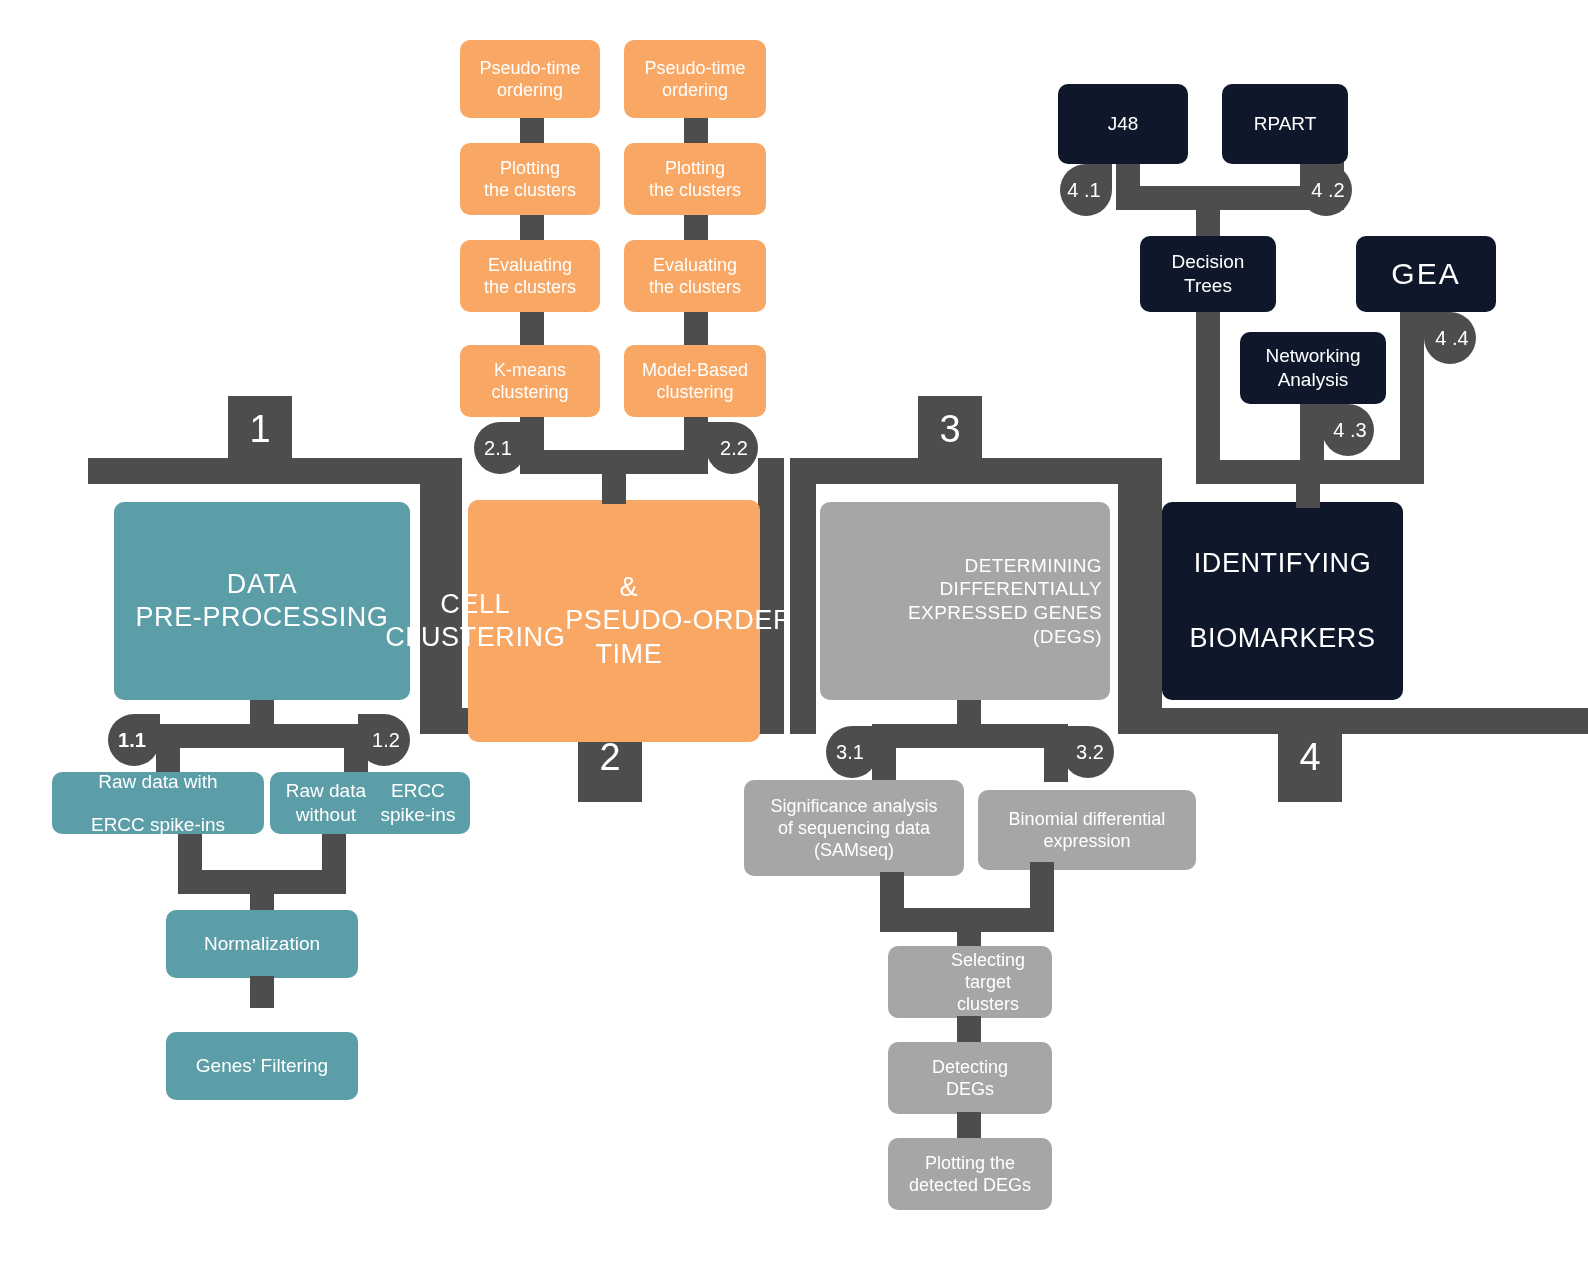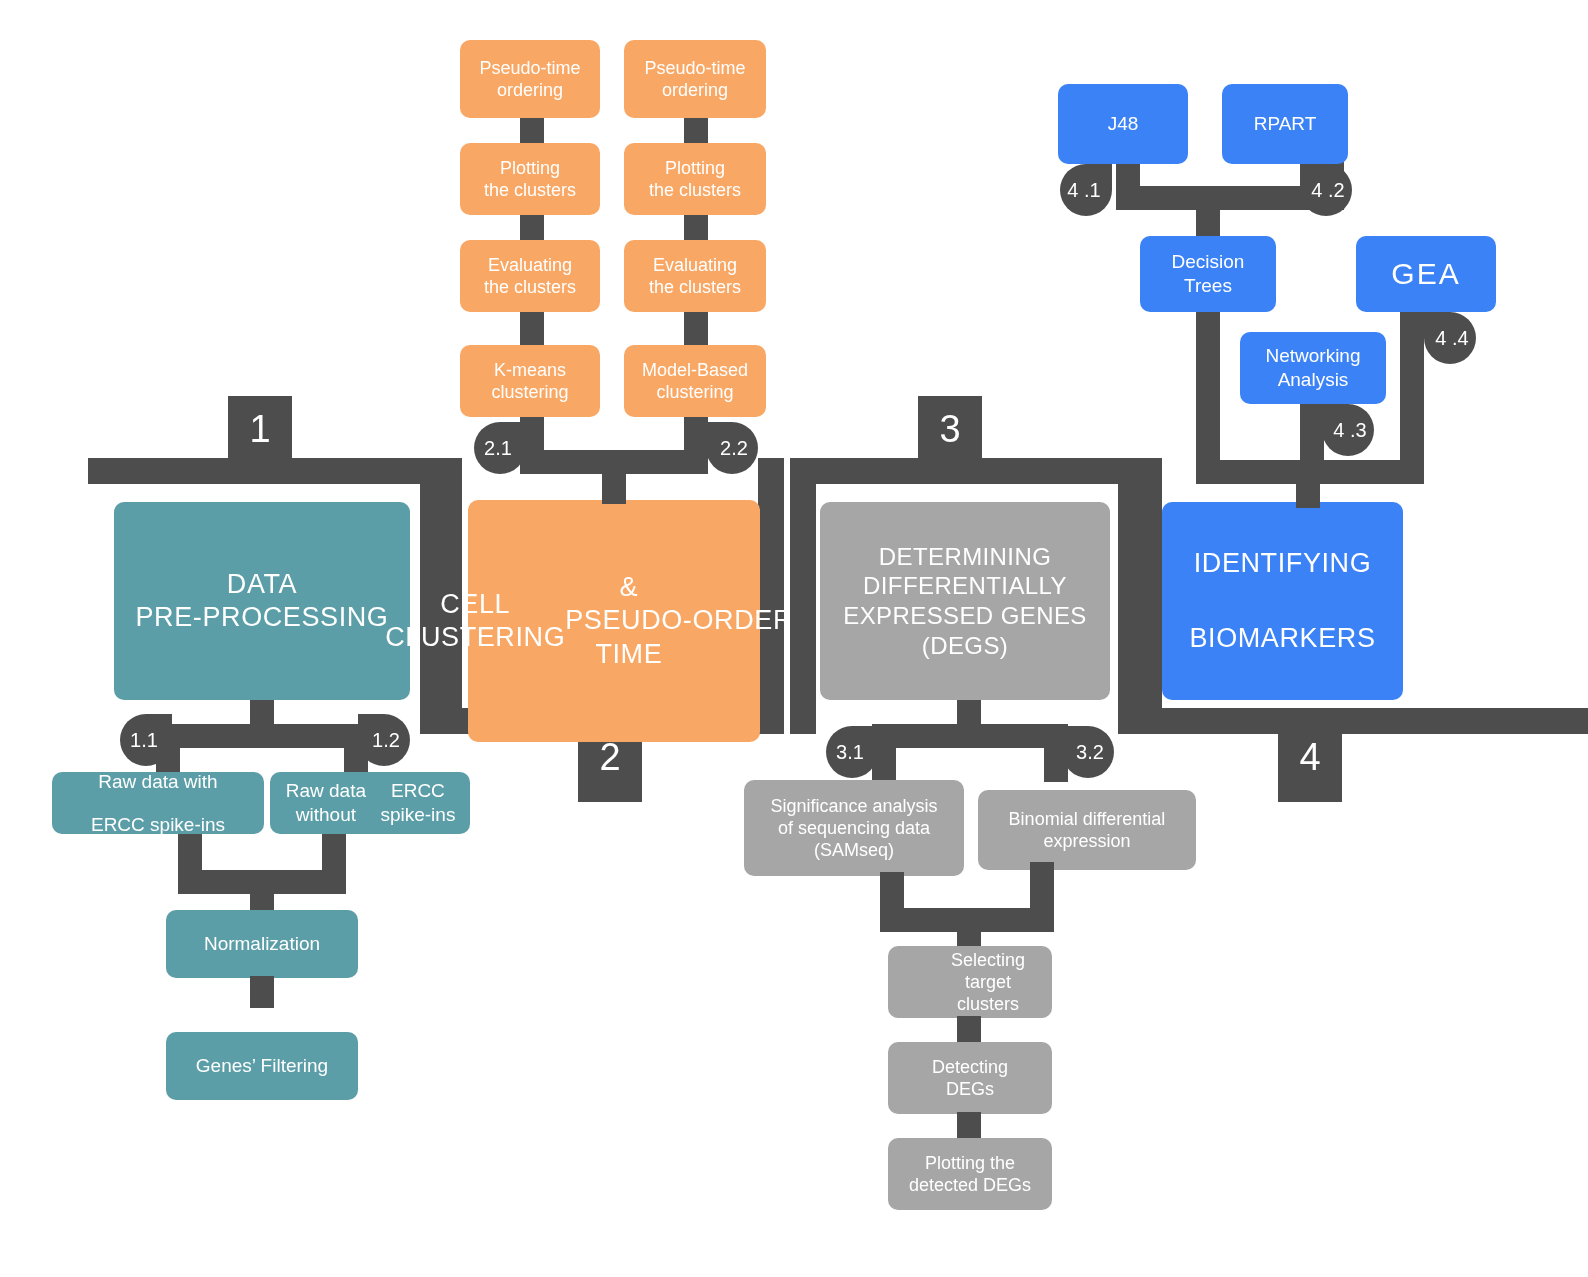--- a/index.html
+++ b/index.html
@@ -11,26 +11,26 @@
 
   
   .node{
     position:absolute;border-radius:10px;color:#ffffff;
     display:flex;align-items:center;justify-content:center;text-align:center;
     box-sizing:border-box;line-height:1.24;padding:4px 8px;
   }
   .teal{background:#5b9ea7;}
   .orange{background:#f9a764;}
   .gray{background:#a6a6a6;}
-  .red{background:#3b82f6;}
+  .red{background:#0f172a;}
 
   .sub{font-size:19px;font-weight:400;}
   .sub-sm{font-size:18px;font-weight:400;}
   .main{font-size:27px;font-weight:400;letter-spacing:.6px;}
-  .main-sm{font-size:24px;font-weight:400;letter-spacing:.4px;}
+  .main-sm{font-size:19px;font-weight:400;letter-spacing:.4px;align-items:flex-end;}
   .big{font-size:30px;font-weight:400;letter-spacing:2px;}
 
   
   .steptab{
     position:absolute;background:#4d4d4d;color:#ffffff;
     display:flex;align-items:center;justify-content:center;
     font-size:38px;font-weight:400;
   }
   .steptab.down{align-items:flex-start;padding-top:4px;}
 
@@ -62,21 +62,21 @@
     <div>DATA</div>
     <div>PRE-PROCESSING</div>
   </div>
 
   <div class="bar" style="left:250px;top:700px;width:24px;height:36px;"></div>
 
   <div class="bar" style="left:156px;top:724px;width:212px;height:24px;"></div>
   <div class="bar" style="left:156px;top:724px;width:24px;height:50px;"></div>
   <div class="bar" style="left:344px;top:724px;width:24px;height:50px;"></div>
 
-  <div class="badge tail-right" style="left:120px;top:714px;">
+  <div class="badge tail-right" style="left:108px;top:714px;font-weight:bold;">
     <span>1.1</span>
   </div>
   <div class="badge tail-left" style="left:358px;top:714px;">
     <span>1.2</span>
   </div>
 
   <div class="node teal sub" style="left:52px;top:772px;width:212px;height:62px;flex-direction:column;gap:19px;">
     <div>Raw data with</div>
     <div>ERCC spike-ins</div>
   </div>

